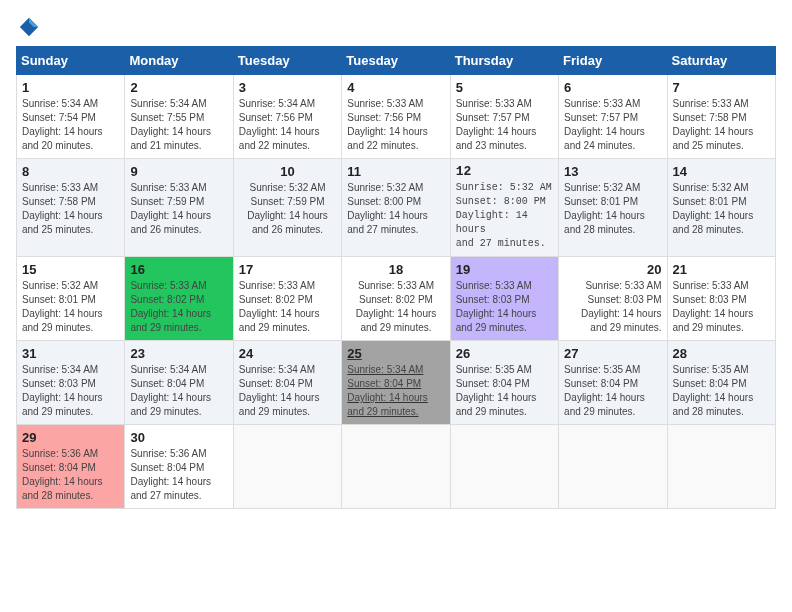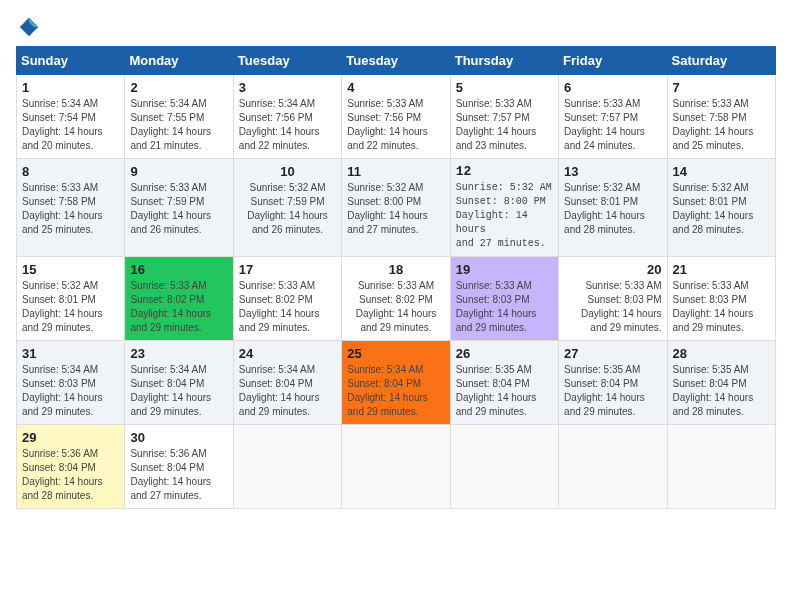--- a/index.html
+++ b/index.html
@@ -299,21 +299,21 @@
 Daylight: 14 hours
 and 29 minutes.</div>
         </td>
         <td style="background-color: rgb(240, 244, 248);">
           <span class="day-num">24</span>
           <div class="day-info" style="white-space: pre-line;">Sunrise: 5:34 AM
 Sunset: 8:04 PM
 Daylight: 14 hours
 and 29 minutes.</div>
         </td>
-        <td style="background-color: #f97316;">
+        <td style="background-color: #a3a3a3; text-decoration: underline;">
           <span class="day-num">25</span>
           <div class="day-info" style="white-space: pre-line;">Sunrise: 5:34 AM
 Sunset: 8:04 PM
 Daylight: 14 hours
 and 29 minutes.</div>
         </td>
         <td style="background-color: rgb(240, 244, 248);">
           <span class="day-num">26</span>
           <div class="day-info" style="white-space: pre-line;">Sunrise: 5:35 AM
 Sunset: 8:04 PM
@@ -329,21 +329,21 @@
         </td>
         <td style="background-color: rgb(240, 244, 248);">
           <span class="day-num">28</span>
           <div class="day-info" style="white-space: pre-line;">Sunrise: 5:35 AM
 Sunset: 8:04 PM
 Daylight: 14 hours
 and 28 minutes.</div>
         </td>
       </tr>
       <tr>
-        <td style="background-color: #fef9c3; margin-left: 48px;">
+        <td style="background-color: #fca5a5; margin-left: 48px;">
           <span class="day-num">29</span>
           <div class="day-info" style="white-space: pre-line;">Sunrise: 5:36 AM
 Sunset: 8:04 PM
 Daylight: 14 hours
 and 28 minutes.</div>
         </td>
         <td style="background-color: rgb(255, 255, 255);">
           <span class="day-num">30</span>
           <div class="day-info" style="white-space: pre-line;">Sunrise: 5:36 AM
 Sunset: 8:04 PM

